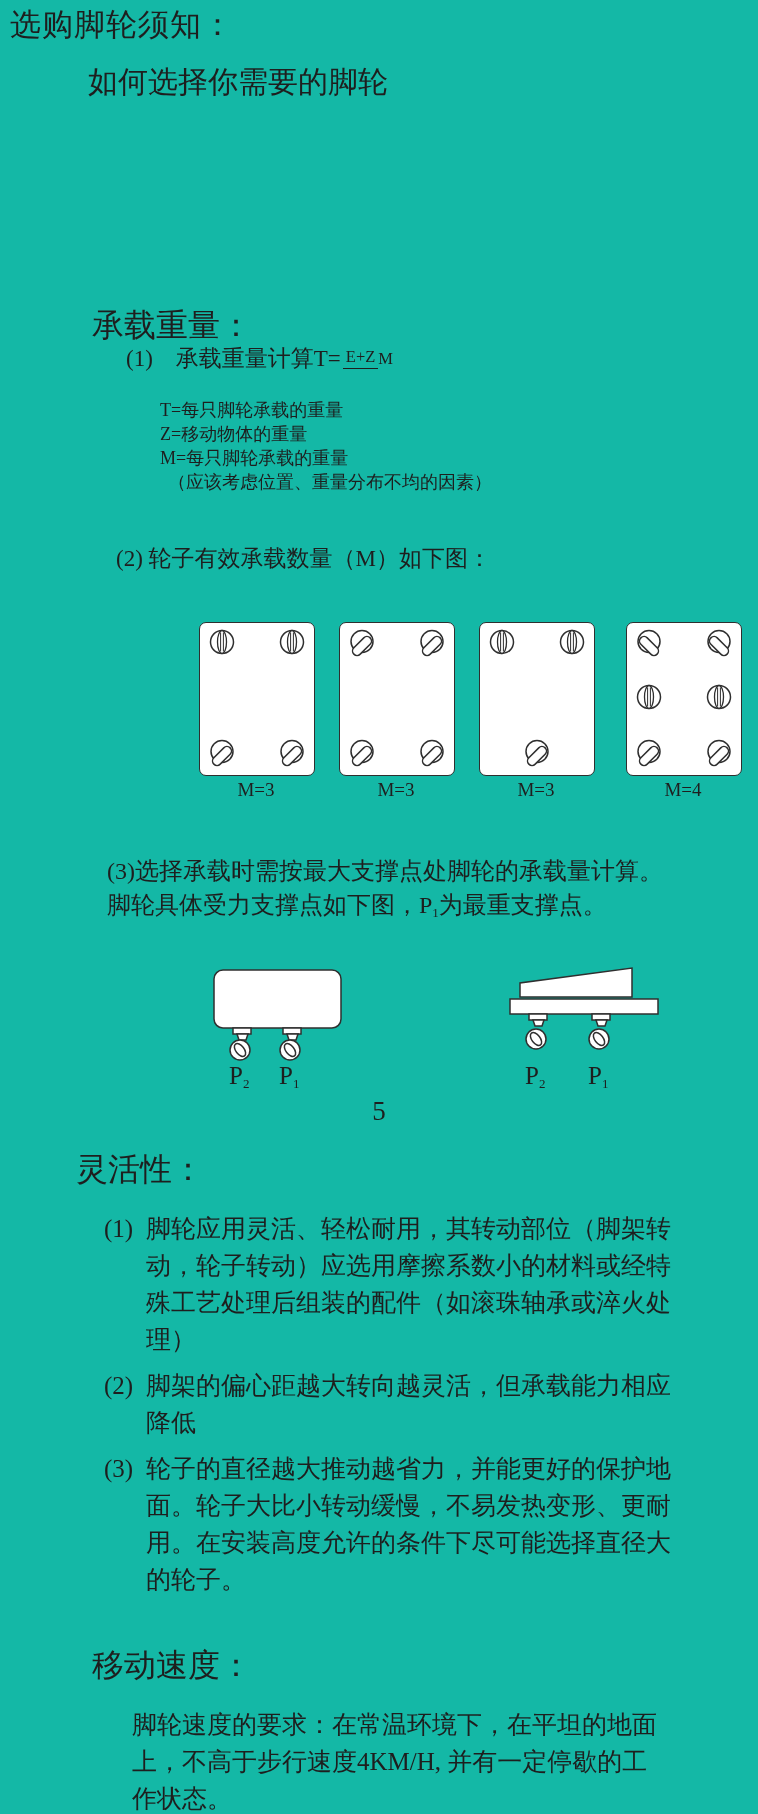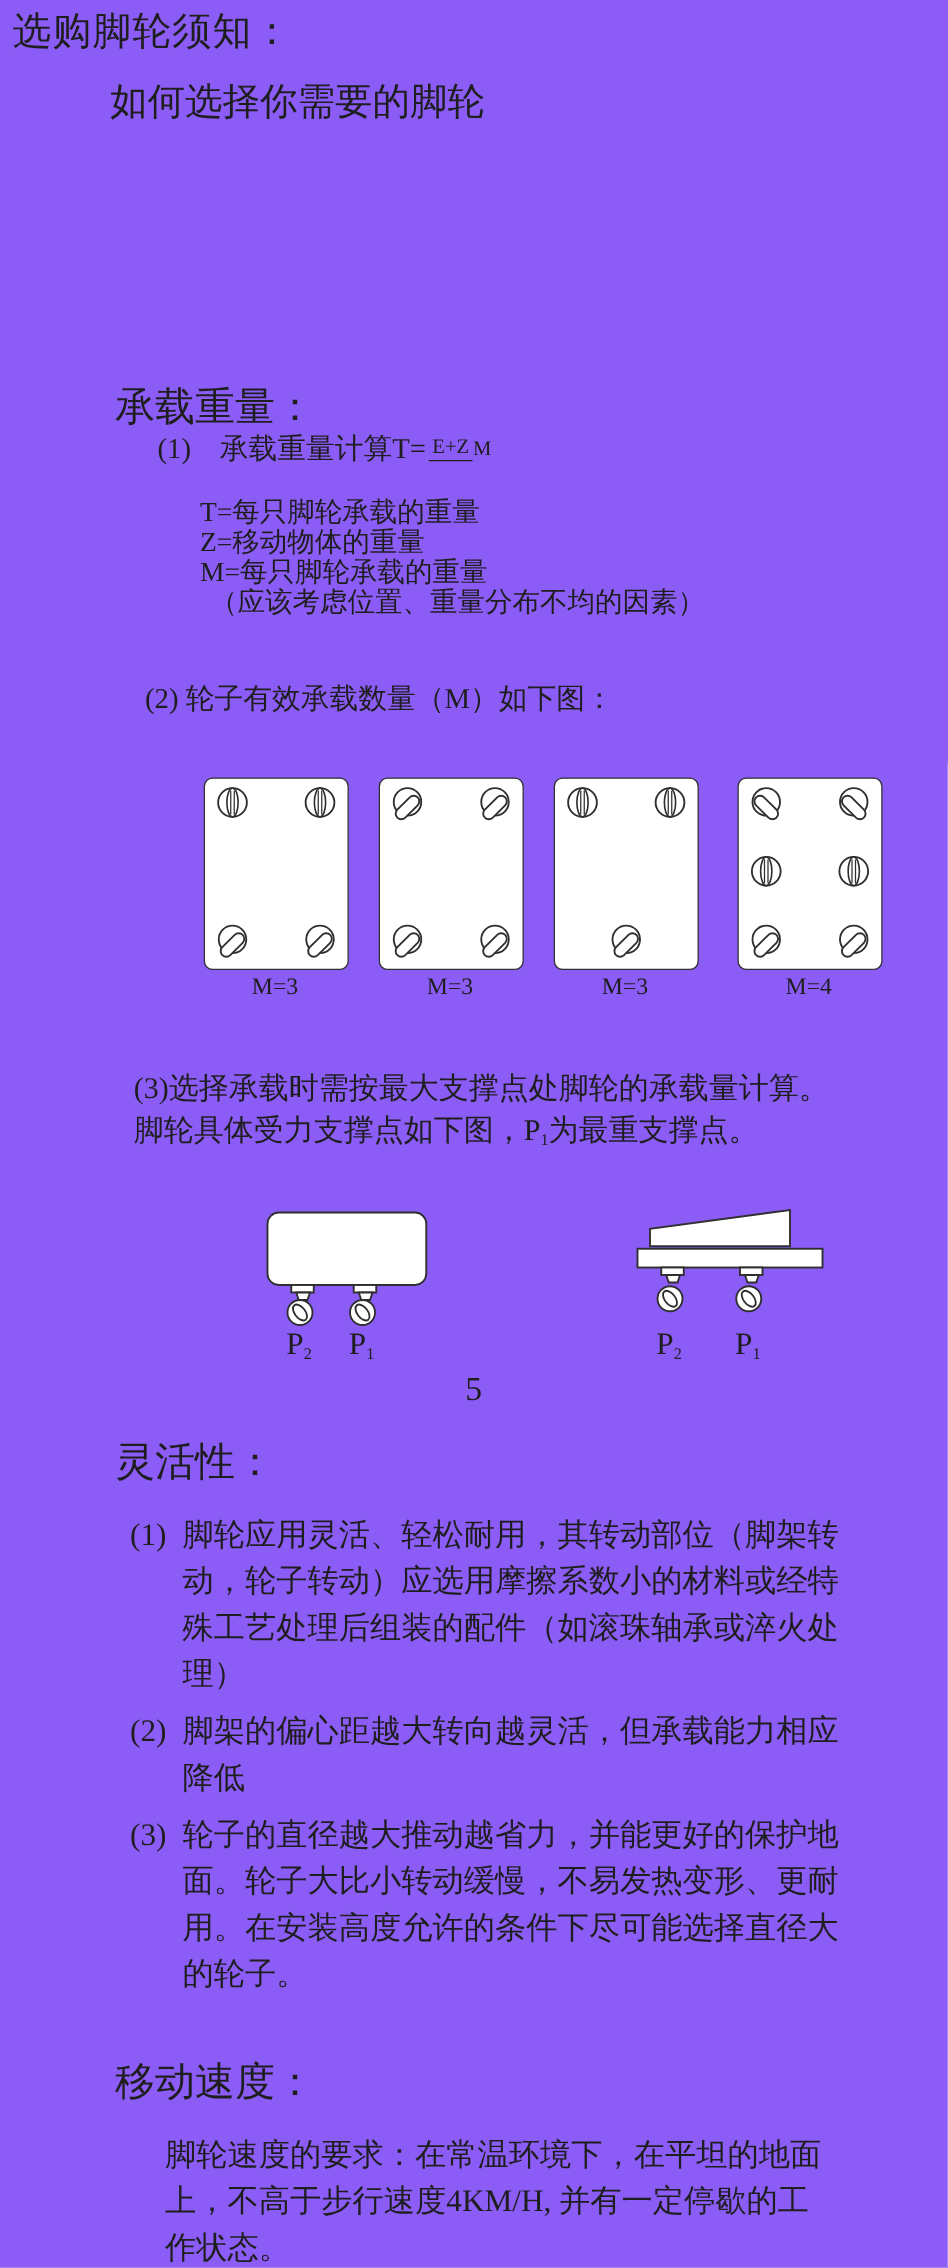--- a/index.html
+++ b/index.html
@@ -1,49 +1,49 @@
 <!DOCTYPE html>
 <html><head>
 <meta charset="utf-8">
 <style>
   html,body{margin:0;padding:0;}
   .page{
     position:relative;
     width:758px;height:1814px;
-    background:#8b5cf6;
+    background:#14b8a6;
     color:#1e1e1e;
     font-family:"Liberation Serif","DejaVu Serif",serif;
     overflow:hidden;
   }
   .abs{position:absolute;}
   .doc-title{left:10px;top:6px;font-size:31px;line-height:1.2;letter-spacing:1px;}
   .intro-heading{left:88px;top:64px;font-size:30px;line-height:1.2;}
   .intro-body{left:130px;top:116px;width:545px;font-size:21px;line-height:30px;text-indent:32px;}
   .load-heading{left:92px;top:290px;font-size:32px;line-height:1.2;margin-top:16px;}
   .formula-row{left:126px;top:346px;display:flex;align-items:center;font-size:23px;line-height:1.1;}
   .fraction{display:inline-flex;flex-direction:row;align-items:center;font-size:16.5px;line-height:1.15;margin-left:2px;}
   .fraction .num{border-bottom:1.4px solid #1e1e1e;padding:0 3px 1px 3px;}
   .fraction .den{padding-top:1px;}
-  .definitions{left:160px;top:398px;font-size:22px;line-height:24px;}
+  .definitions{left:160px;top:398px;font-size:18px;line-height:24px;}
   .definitions .def-indent{padding-left:8px;}
   .item2-heading{left:116px;top:545px;font-size:23px;line-height:1.2;}
   .plates-row{left:0;top:622px;width:758px;height:185px;}
-  .plate-wrap{position:absolute;top:0;width:114px;height:185px;}
+  .plate-wrap{position:absolute;top:0;width:114px;height:185px;margin-left:36px;}
   .plate{position:absolute;top:0;left:0;width:114px;height:152px;border:1.6px solid #2f2f2f;border-radius:7px;background:#fff;}
   .plate-label{position:absolute;top:157px;left:0;width:114px;text-align:center;font-size:19px;}
   .wheel{position:absolute;width:36px;height:36px;transform:translate(-50%,-50%);}
   .wheel svg{display:block;}
   .item3-block{left:107px;top:854px;font-size:24px;line-height:34px;}
   .item3-line2{}
   sub.small{font-size:13px;vertical-align:-4px;}
   .carts-row{left:16px;top:964px;width:758px;height:140px;text-align:right;}
   .cart-svg{position:absolute;top:0;}
   .p-label{position:absolute;font-size:25px;line-height:1;}
   .page-number{left:0;top:1096px;width:758px;text-align:center;font-size:27px;}
-  .flex-heading{left:92px;top:1150px;font-size:32px;line-height:1.2;}
+  .flex-heading{left:76px;top:1150px;font-size:32px;line-height:1.2;}
   .flex-items{left:104px;top:1210px;width:600px;}
   .flex-item{display:flex;margin-bottom:9px;font-size:25px;line-height:37px;}
   .flex-item .num{width:42px;flex:0 0 42px;}
   .flex-item .txt{width:538px;flex:0 0 538px;}
   .speed-heading{left:92px;top:1646px;font-size:32px;line-height:1.2;}
   .speed-body{left:132px;top:1706px;width:538px;font-size:25px;line-height:37px;}
   svg .fl{fill:#ffffff;stroke:#2f2f2f;stroke-width:1.5;}
 </style>
 </head>
 <body>

